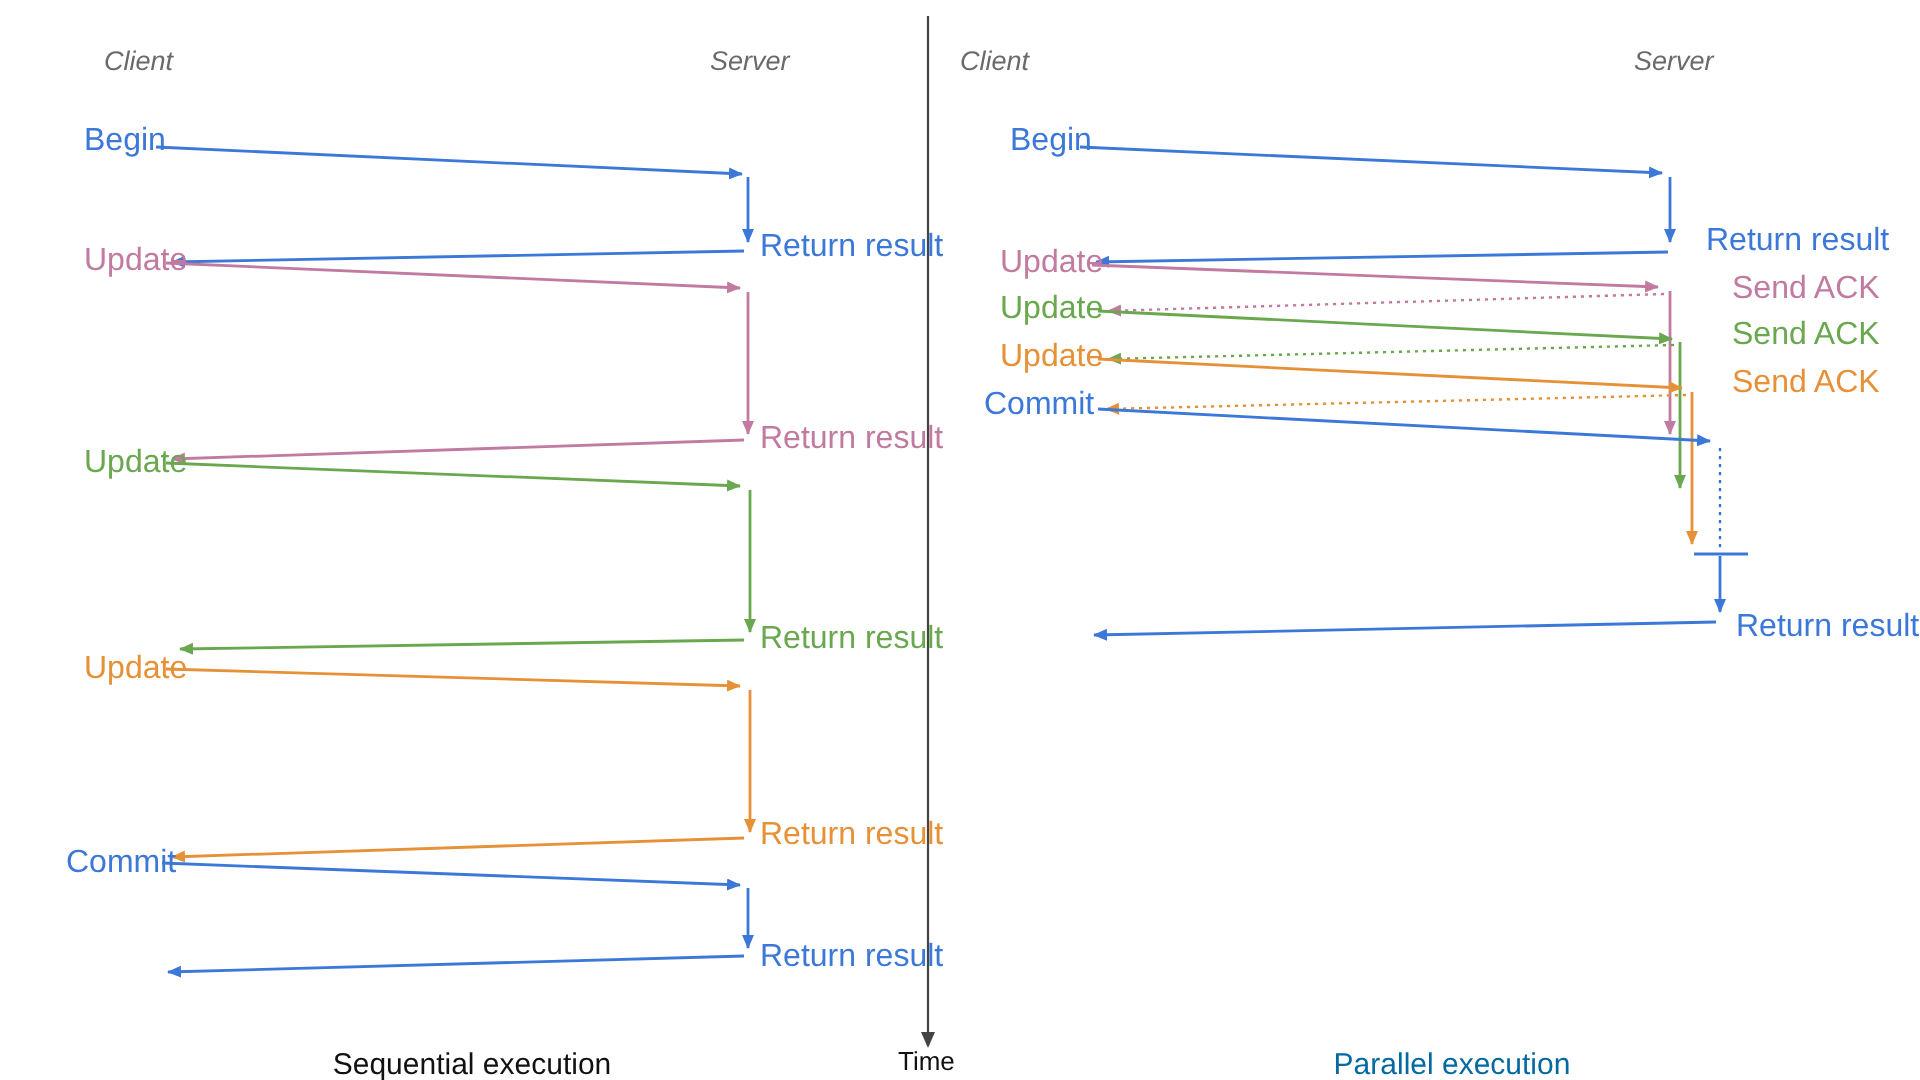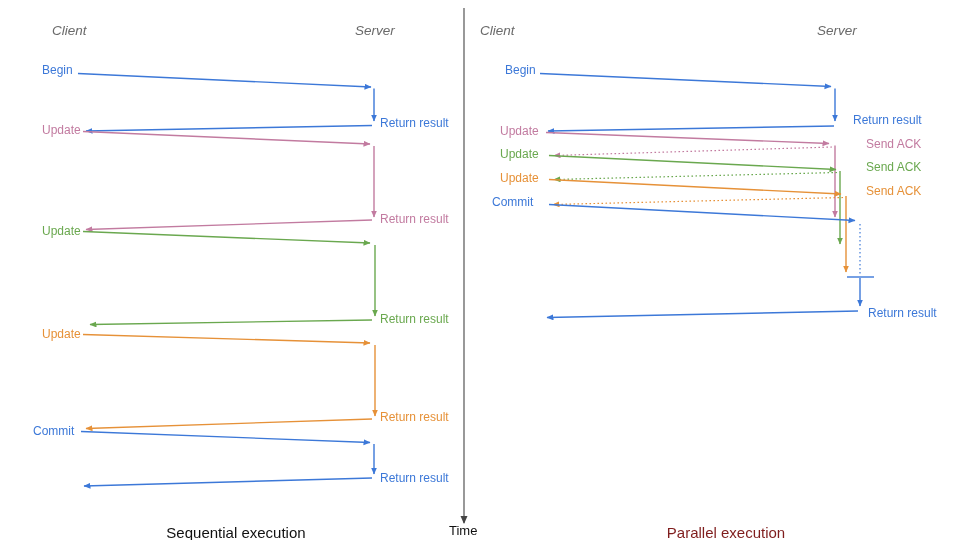--- a/index.html
+++ b/index.html
@@ -3,21 +3,21 @@
 <meta charset="utf-8">
 <style>
   html,body{margin:0;padding:0;background:#ffffff;}
   #stage{
     position:relative;width:960px;height:540px;background:#ffffff;overflow:hidden;
     font-family:"Liberation Sans", sans-serif;
     border-radius:19px;
   }
   #arrows{position:absolute;left:0;top:0;width:960px;height:540px;}
   .lbl{
-    position:absolute;font-size:12px;line-height:13px;white-space:nowrap;
+    position:absolute;font-size:16px;line-height:13px;white-space:nowrap;
   }
   .hdr{
     position:absolute;font-size:13.5px;line-height:15px;font-style:italic;white-space:nowrap;
   }
   .title{
     position:absolute;font-size:15px;line-height:17px;text-align:center;width:240px;white-space:nowrap;margin-top:20px;
   }
   .timelbl{
     position:absolute;font-size:13px;line-height:14px;white-space:nowrap;
   }
@@ -142,16 +142,16 @@
 
     <div class="lbl" style="left: 500px; top: 148px; color: rgb(106, 168, 79);">Update</div>
     <div class="lbl" style="left: 866px; top: 161px; color: rgb(106, 168, 79);">Send ACK</div>
 
     <div class="lbl" style="left: 500px; top: 172px; color: rgb(230, 145, 56);">Update</div>
     <div class="lbl" style="left: 866px; top: 185px; color: rgb(230, 145, 56);">Send ACK</div>
 
     <div class="lbl" style="left: 492px; top: 196px; color: rgb(60, 120, 216);">Commit</div>
     <div class="lbl" style="left: 868px; top: 307px; color: rgb(60, 120, 216);">Return result</div>
 
-    <div class="title" style="left: 606px; top: 504px; color: #7f1d1d;">Parallel execution</div>
+    <div class="title" style="left: 606px; top: 504px; color: #0369a1;">Parallel execution</div>
   </div>
 
 </div>
 
 </body></html>

